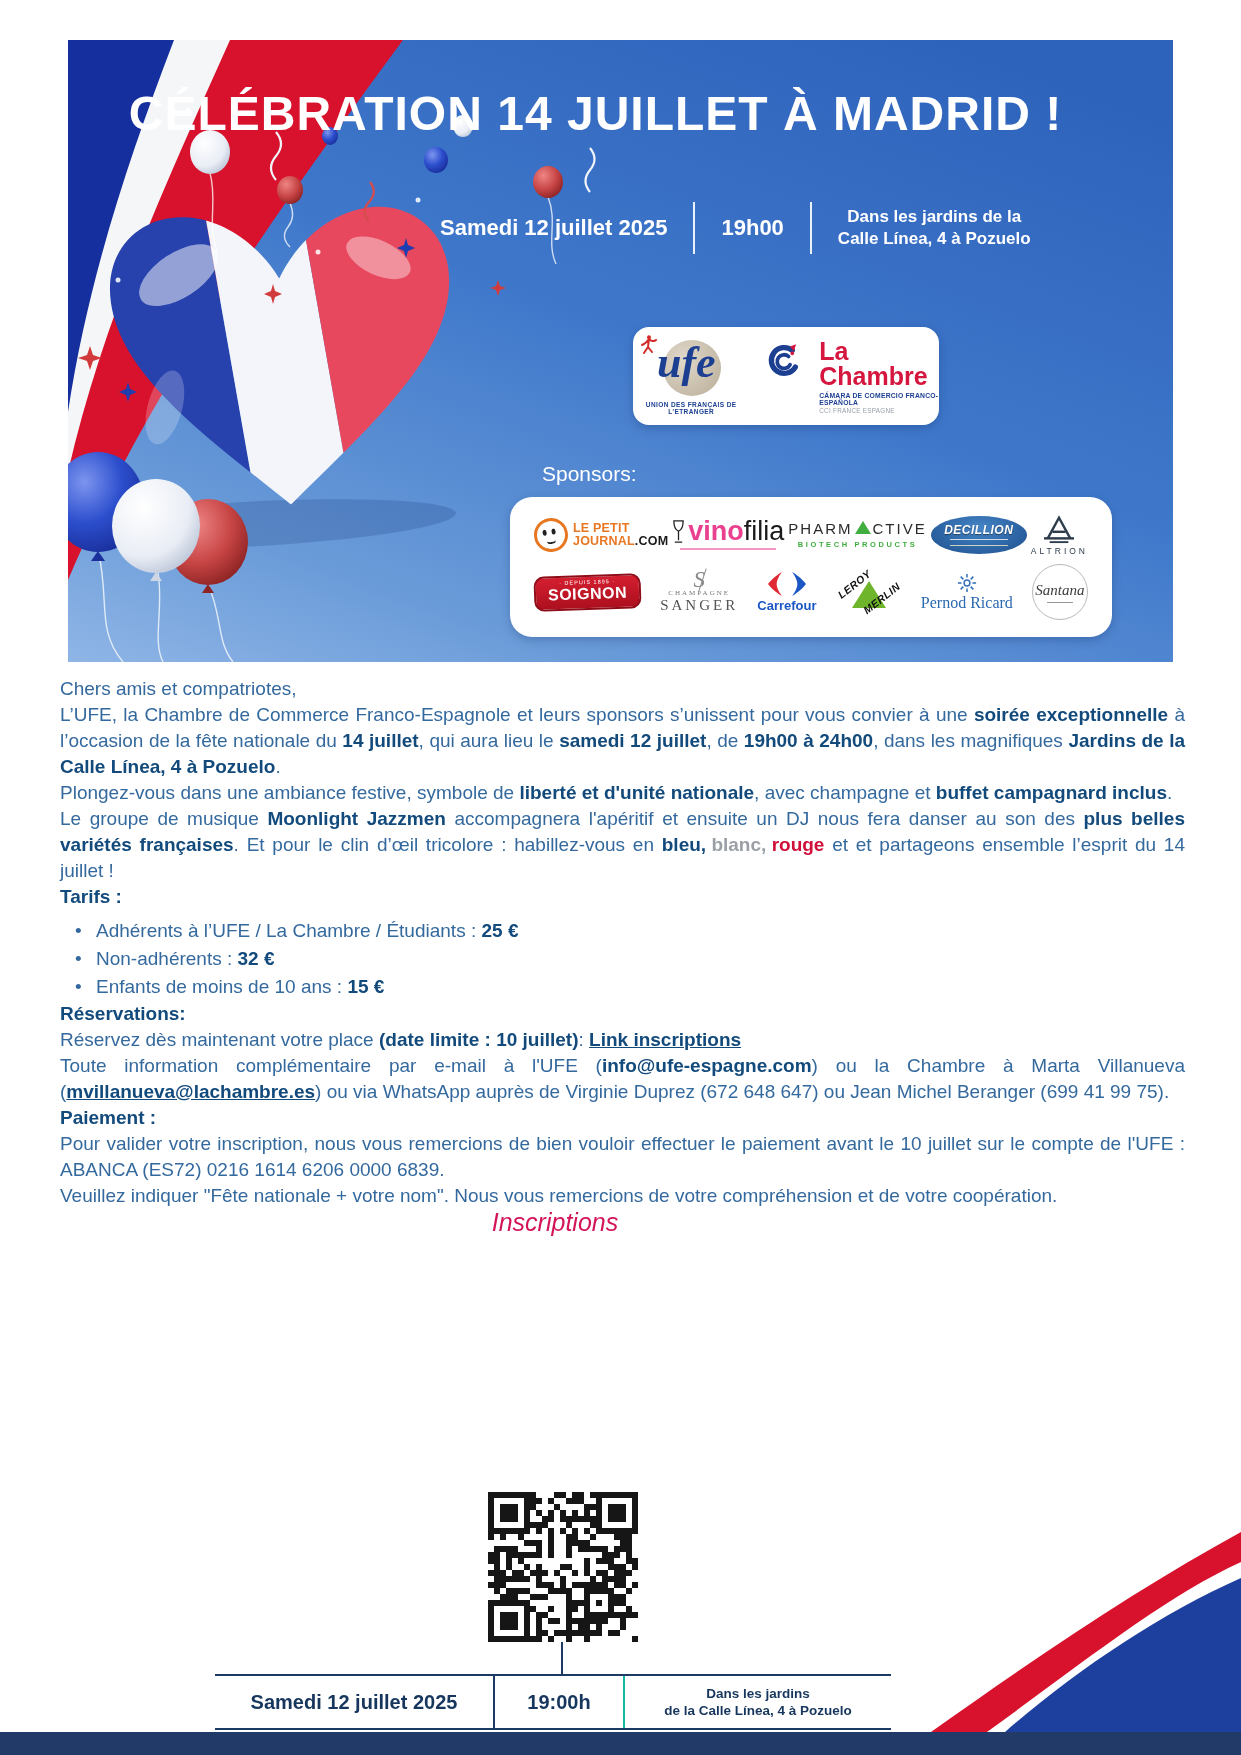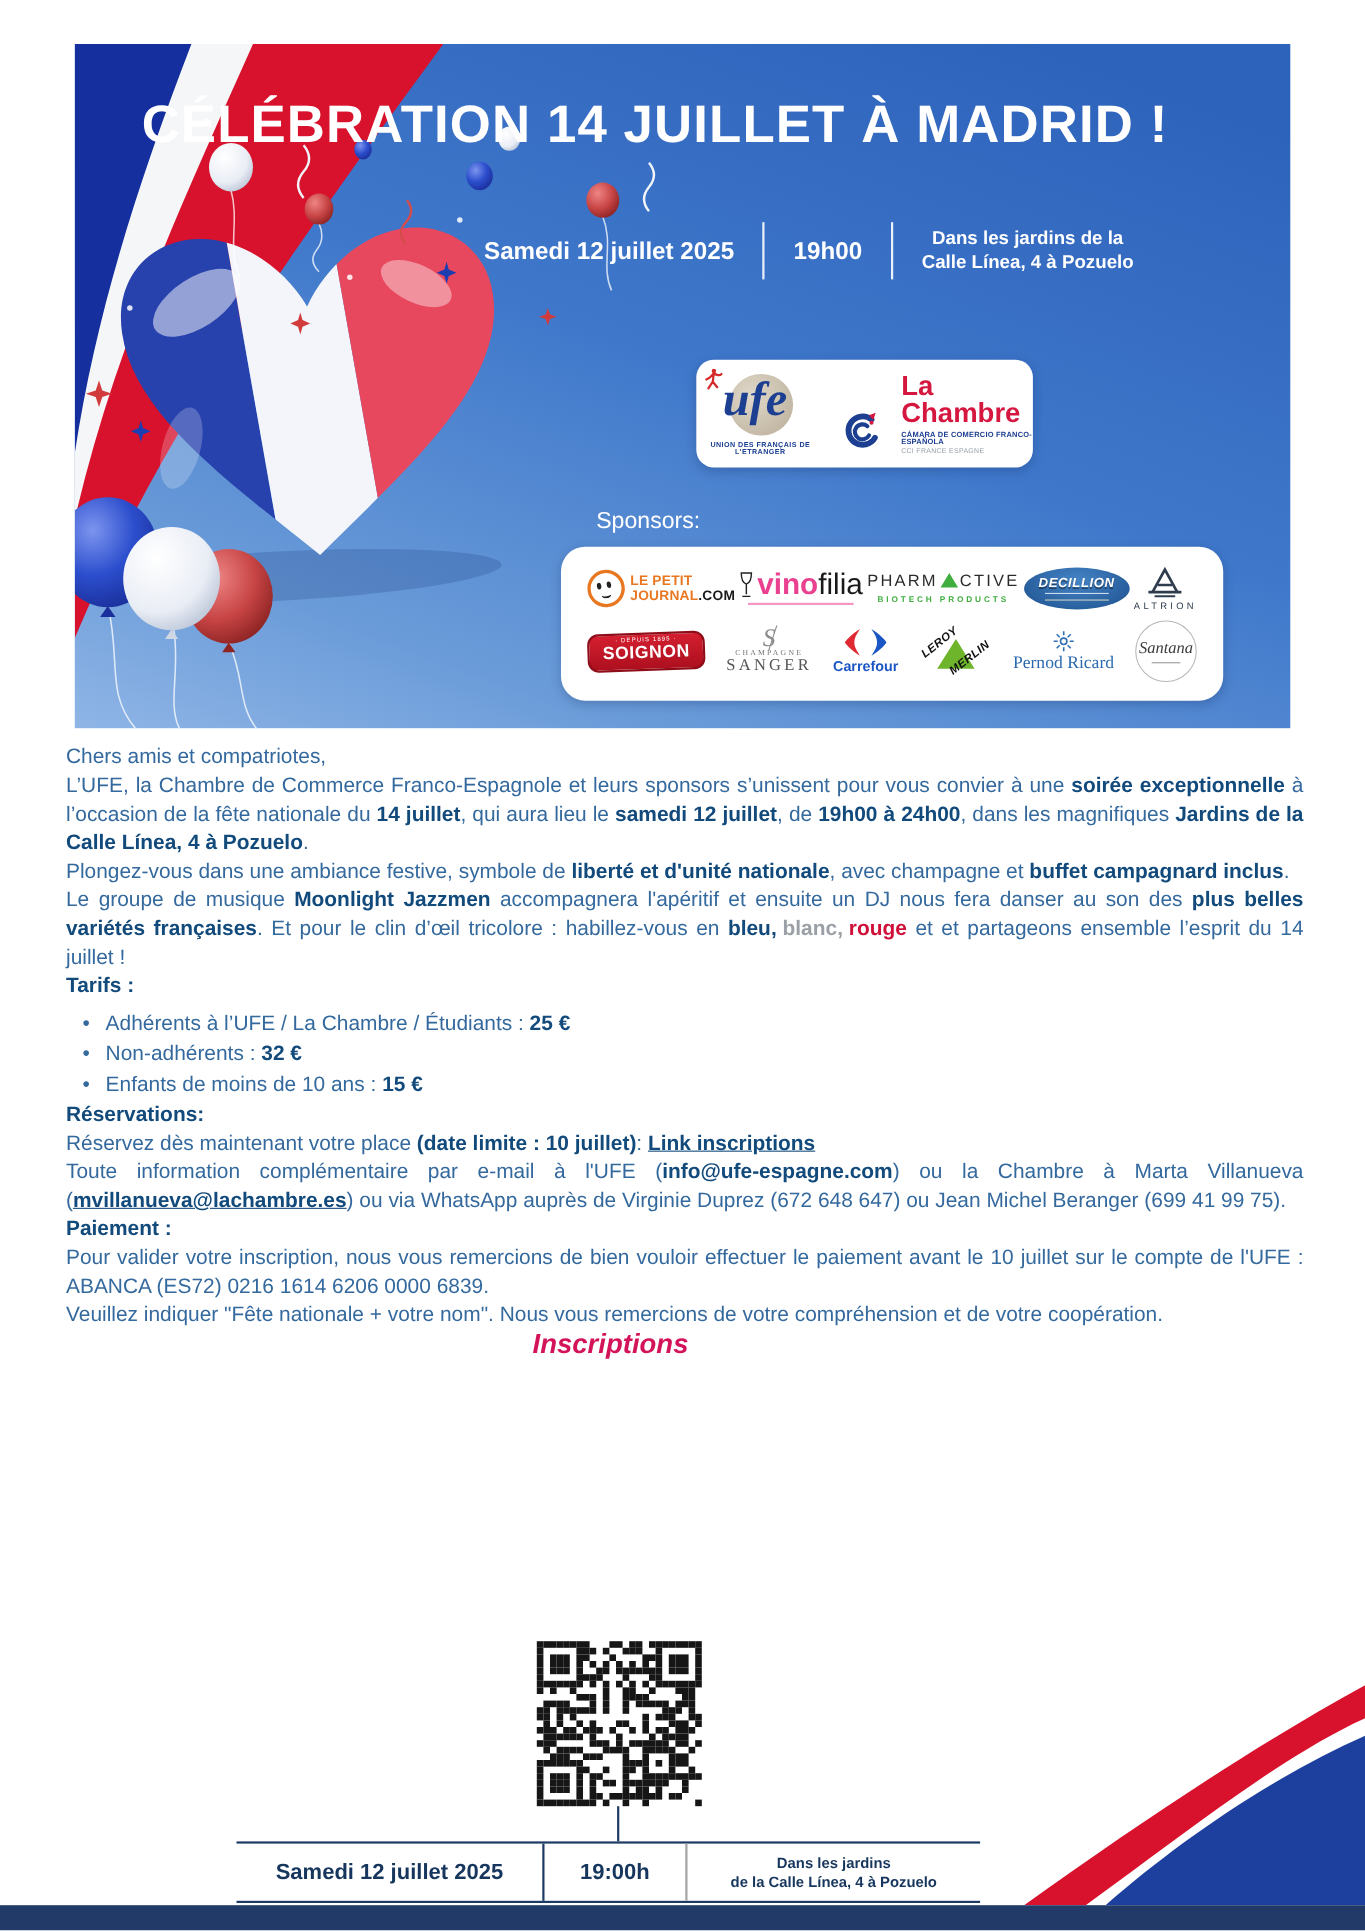--- a/index.html
+++ b/index.html
@@ -25,21 +25,21 @@
              border-radius:16px;box-shadow:0 3px 10px rgba(10,30,80,.25);
              display:flex;align-items:center;justify-content:center;gap:16px}
   .ufe{position:relative;width:122px;height:82px}
   .globe{position:absolute;left:30px;top:5px;width:58px;height:56px;border-radius:50%;
          background:radial-gradient(circle at 35% 35%,#e0d8ca,#b9ad97)}
   .ufe-word{position:absolute;left:24px;top:2px;font-family:"Liberation Serif",serif;font-style:italic;
             font-weight:700;font-size:44px;color:#1c3f92}
   .ufe-fig{position:absolute;left:8px;top:0}
   .ufe-cap{position:absolute;bottom:2px;left:-6px;right:-6px;text-align:center;font-size:6.5px;
            color:#1c3f92;letter-spacing:.4px;font-weight:700}
-  .chambre{display:flex;align-items:flex-end;gap:19px;width:182px}
+  .chambre{display:flex;align-items:flex-start;gap:19px;width:182px}
   .ch-right{display:flex;flex-direction:column}
   .ch-name{color:#d5173f;font-weight:700;font-size:25px;line-height:25px}
   .ch-cap1{font-size:6.8px;color:#1c3f92;font-weight:700;letter-spacing:.2px;margin-top:3px}
   .ch-cap2{font-size:6.3px;color:#98a0ab;letter-spacing:.3px;margin-top:1px}
 
   .sponsors-label{position:absolute;left:474px;top:422px;color:#fff;font-size:21px;font-weight:500}
   .sponsor-card{position:absolute;left:442px;top:457px;width:602px;height:140px;background:#fff;
                 border-radius:22px;box-shadow:0 3px 10px rgba(10,30,80,.25);box-sizing:border-box;
                 padding:8px 24px;display:flex;flex-direction:column;justify-content:space-evenly}
   .sp-row{display:flex;align-items:center;justify-content:space-between}
@@ -102,32 +102,32 @@
   .tb{color:#124a7c;font-weight:700}
   .tx{color:#34699e}
   .red{color:#d01039;font-weight:700}
   .gray{color:#9aa0a6;font-weight:700}
   .mr{margin-right:.28em}
   .link{color:#124a7c;font-weight:700;text-decoration:underline;cursor:pointer}
   .sec{font-size:19px;color:#124a7c;font-weight:700}
   ul.tarifs{list-style:none;margin:7px 0 0;padding:0}
   ul.tarifs li{padding-left:36px;position:relative;line-height:28px}
   ul.tarifs li::before{content:"•";position:absolute;left:15px;color:#34699e}
-  .insc{margin-top:15px;width:990px;text-align:center;font-size:25px;font-weight:700;font-style:italic;color:#d4145a}
+  .insc{margin-top:15px;width:990px;text-align:center;font-size:25px;font-weight:400;font-style:italic;color:#d4145a}
 
   
   .qr{position:absolute;left:488px;top:1492px;width:150px;height:150px;background:#fff;
       display:grid;grid-template-columns:repeat(25,6px);grid-template-rows:repeat(25,6px)}
   .qm{background:#161616}
   .qr-stem{position:absolute;left:561px;top:1642px;width:2px;height:32px;background:#1c3a63}
   .footer-table{position:absolute;left:215px;top:1674px;width:676px;height:52px;
                 border-top:2px solid #1c3a63;border-bottom:2px solid #1c3a63;display:flex;color:#17365d}
   .fcell{display:flex;flex-direction:column;align-items:center;justify-content:center;font-weight:700;box-sizing:border-box}
   .fc1{width:278px;font-size:20px}
-  .fc2{width:132px;border-left:2px solid #1c3a63;border-right:2px solid #a3a3a3;font-size:20px}
+  .fc2{width:132px;border-left:2px solid #1c3a63;border-right:2px solid #14b8a6;font-size:20px}
   .fc3{flex:1;font-size:13.5px;line-height:17px;text-align:center}
   .bottom-bar{position:absolute;left:0;bottom:0;width:100%;height:23px;background:#223a68}
   .ribbon-br{position:absolute;right:0;bottom:23px;width:310px;height:200px;pointer-events:none}
 </style>
 </head>
 <body>
 
 <div class="page">
 
   <div class="banner">

